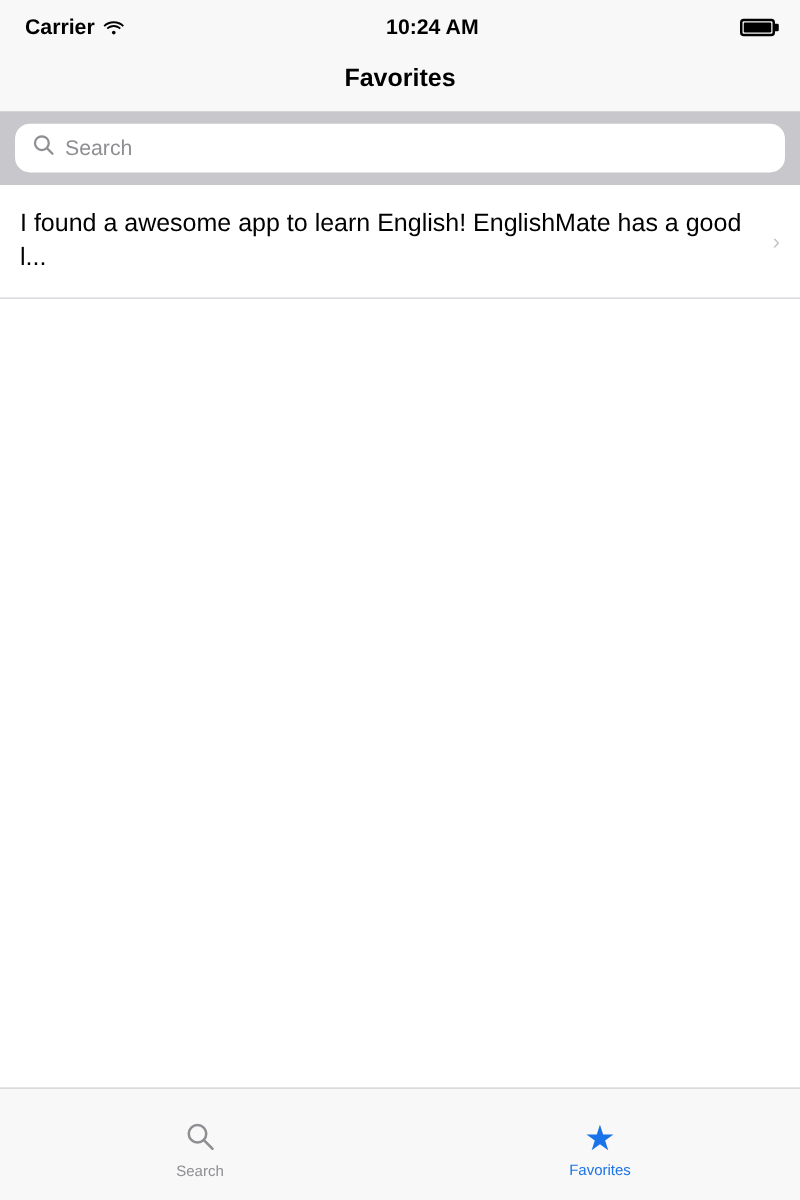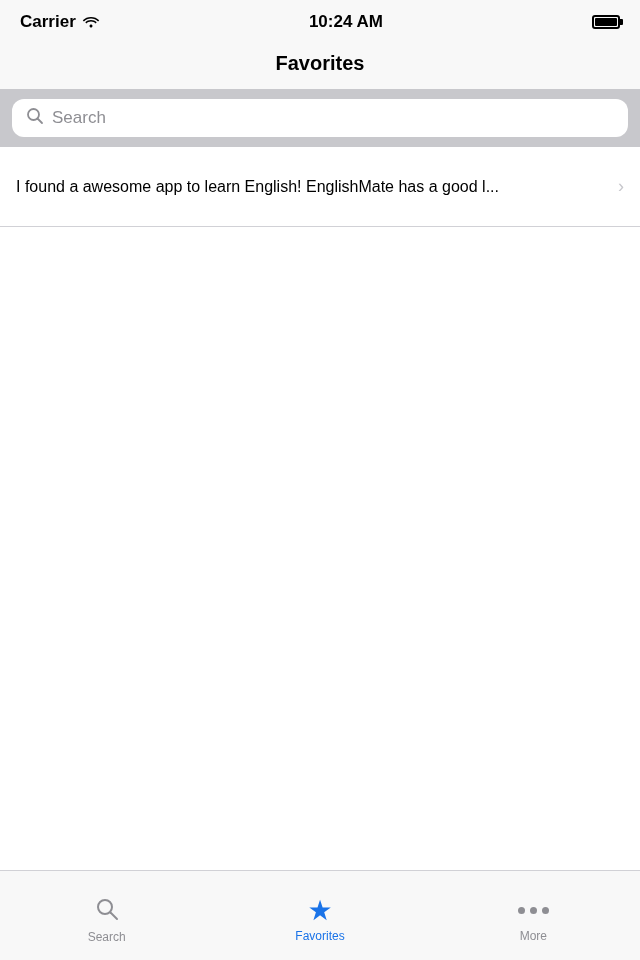--- a/index.html
+++ b/index.html
@@ -135,21 +135,21 @@
       display: flex;
       align-items: center;
       padding: 18px 16px 18px 16px;
       border-bottom: 1px solid #d1d1d6;
       cursor: pointer;
       min-height: 80px;
     }
 
     .list-item-text {
       flex: 1;
-      font-size: 16px;
+      font-size: 20px;
       color: #000000;
       line-height: 1.35;
     }
 
     .list-item-chevron {
       color: #c7c7cc;
       font-size: 18px;
       margin-left: 10px;
       flex-shrink: 0;
       font-weight: 300;
@@ -272,21 +272,13 @@
       </svg>
     </div>
     <span class="tab-label">Search</span>
   </div>
 
   <div class="tab-item active">
     <div class="tab-icon star-icon">★</div>
     <span class="tab-label">Favorites</span>
   </div>
 
-  <div class="tab-item inactive">
-    <div class="more-dots">
-      <div class="dot"></div>
-      <div class="dot"></div>
-      <div class="dot"></div>
-    </div>
-    <span class="tab-label">More</span>
-  </div>
 </div>
 
 </body></html>

